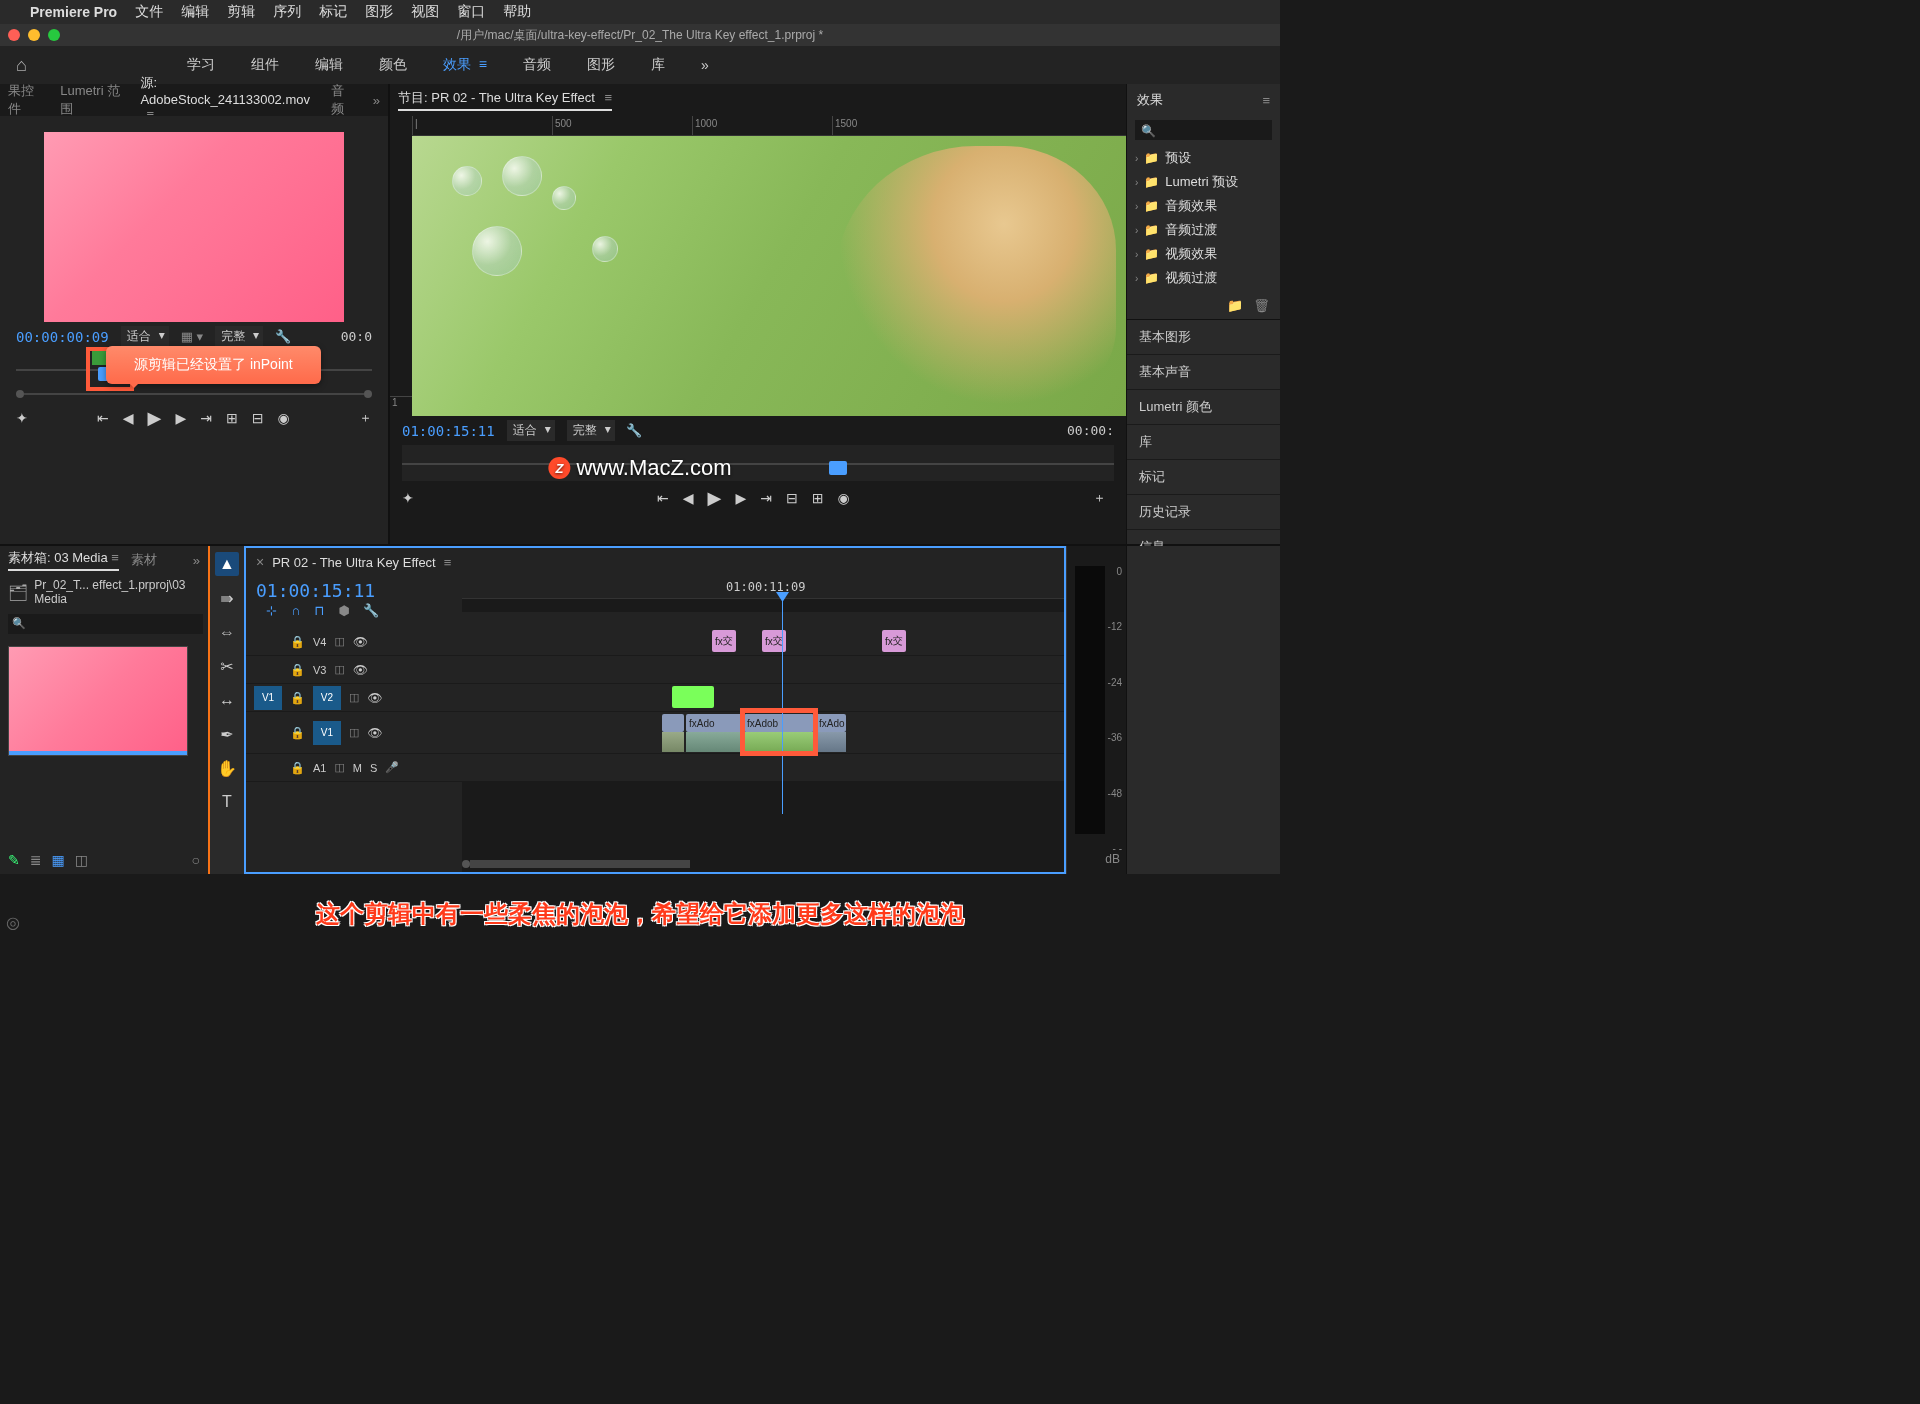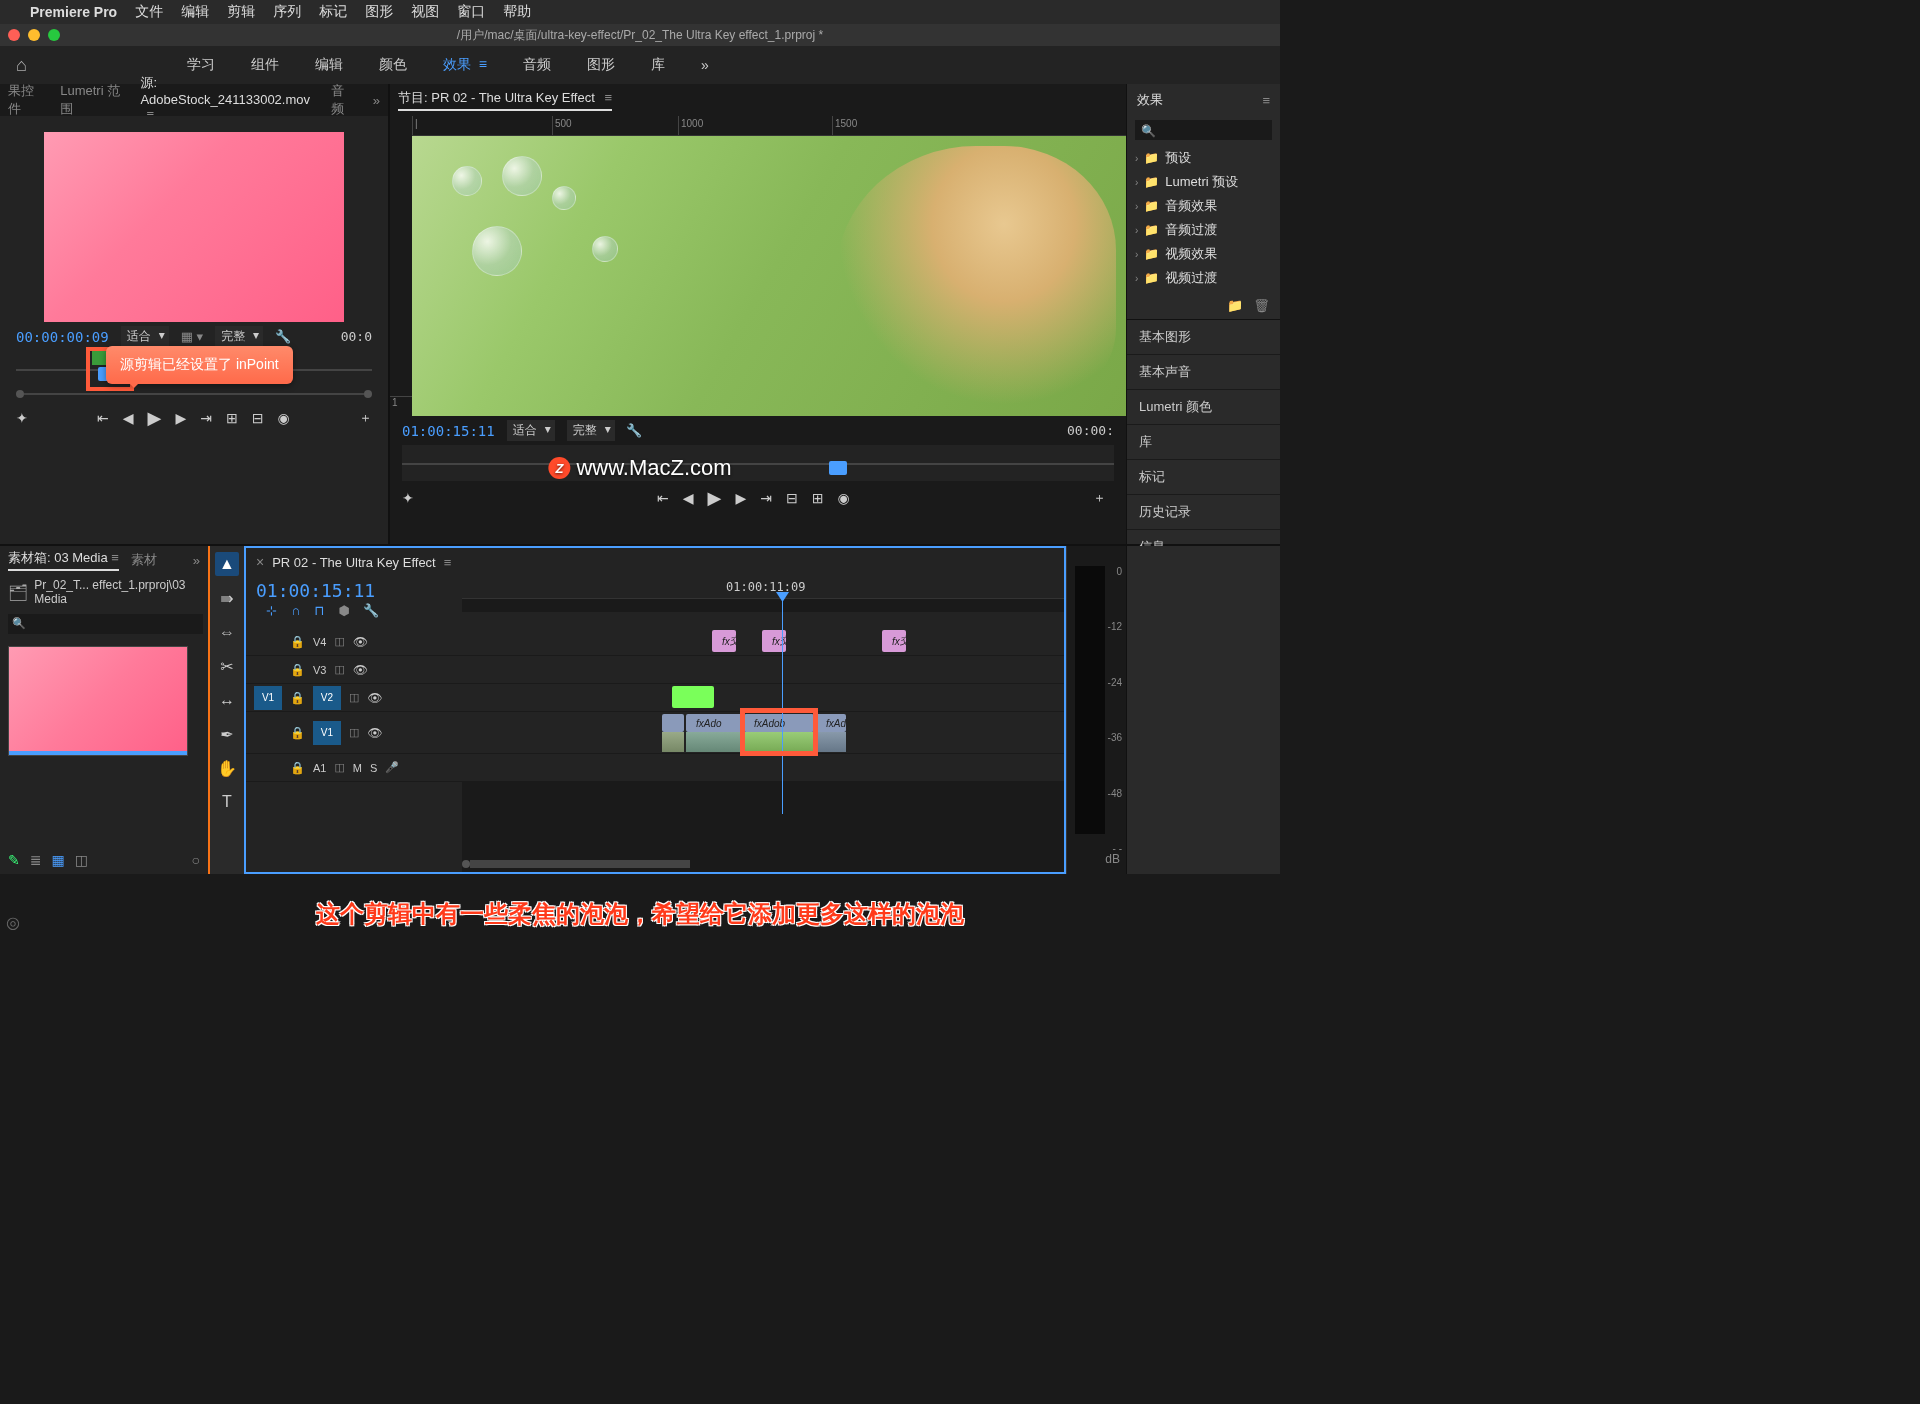--- a/index.html
+++ b/index.html
@@ -47,21 +47,21 @@
 .scrubber { height: 36px; background: #232323; position: relative; margin: 0 8px; }
 .scrubber-track { position: absolute; top: 18px; left: 0; right: 0; height: 2px; background: #444; }
 .in-point-marker { position: absolute; left: 76px; top: 0; width: 14px; height: 14px; background: #3a9b3a; }
 .playhead-marker { position: absolute; left: 82px; top: 16px; width: 18px; height: 14px; background: #4a9eff; border-radius: 2px; }
 .red-highlight { position: absolute; left: 70px; top: -4px; width: 48px; height: 44px; border: 4px solid #ff5a3a; }
 .transport-controls { display: flex; justify-content: center; gap: 14px; padding: 6px 0; align-items: center; }
 .transport-btn { color: #ccc; font-size: 14px; cursor: pointer; }
 .transport-add { margin-left: auto; margin-right: 8px; color: #ccc; }
 
 
-.annotation-tooltip { position: absolute; left: 106px; top: 346px; background: linear-gradient(#ff8a6a, #ff6a4a); color: #fff; padding: 10px 14px; border-radius: 6px; font-size: 14px; box-shadow: 0 2px 6px rgba(0,0,0,.4); z-index: 50; }
+.annotation-tooltip { position: absolute; left: 106px; top: 346px; background: linear-gradient(#ff8a6a, #ff6a4a); color: #fff; padding: 10px 28px; border-radius: 6px; font-size: 14px; box-shadow: 0 2px 6px rgba(0,0,0,.4); z-index: 50; }
 .annotation-tooltip::after { content: ''; position: absolute; bottom: -12px; left: 20px; border: 8px solid transparent; border-top-color: #ff6a4a; }
 .program-tabs { height: 32px; display: flex; align-items: center; padding: 0 8px; }
 .ruler { height: 20px; background: #1a1a1a; display: flex; color: #888; font-size: 10px; position: relative; border-bottom: 1px solid #333; }
 .ruler-mark { position: absolute; top: 0; height: 100%; border-left: 1px solid #444; padding-left: 2px; padding-top: 2px; }
 .program-viewer-wrap { display: flex; }
 .ruler-v { width: 22px; background: #1a1a1a; position: relative; }
 .ruler-v-mark { position: absolute; left: 0; font-size: 10px; color: #888; border-top: 1px solid #444; width: 100%; padding-left: 2px; }
 .program-viewer { flex: 1; height: 280px; background: linear-gradient(120deg, #b8d890 0%, #9ac86a 25%, #88b858 50%, #7aa848 100%); position: relative; overflow: hidden; }
 .child-figure { position: absolute; right: 10px; top: 10px; width: 280px; height: 260px; background: radial-gradient(ellipse at 60% 30%, #e8c890 0%, #d8b070 30%, transparent 70%); border-radius: 50% 40% 30% 20%; }
 .bubble { position: absolute; border-radius: 50%; background: radial-gradient(circle at 30% 30%, rgba(255,255,255,.8), rgba(200,220,255,.3) 50%, rgba(150,200,255,.2)); border: 1px solid rgba(255,255,255,.3); }
@@ -116,21 +116,21 @@
 .track-header-row { height: 28px; display: flex; align-items: center; gap: 8px; padding: 0 8px; border-bottom: 1px solid #1a1a1a; font-size: 11px; color: #ccc; }
 .track-header-row.tall { height: 42px; }
 .track-src { width: 28px; height: 24px; background: #1a5a8a; color: #fff; display: flex; align-items: center; justify-content: center; font-size: 10px; }
 .track-tgt { width: 28px; height: 24px; background: #1a5a8a; color: #fff; display: flex; align-items: center; justify-content: center; font-size: 10px; }
 .track-lock { color: #888; font-size: 12px; }
 .track-lbl { color: #ccc; font-size: 11px; }
 .track-sync { color: #888; font-size: 11px; }
 .track-eye { color: #ccc; font-size: 12px; }
 .tracks-area { flex: 1; position: relative; background: #1a1a1a; }
 .track-lane { position: absolute; left: 0; right: 0; background: #232323; border-bottom: 1px solid #1a1a1a; }
-.clip { position: absolute; height: 22px; top: 2px; border-radius: 2px; font-size: 10px; color: #222; padding: 1px 10px; overflow: hidden; display: flex; align-items: center; font-style: italic; }
+.clip { position: absolute; height: 22px; top: 2px; border-radius: 2px; font-size: 10px; color: #222; padding: 1px 3px; overflow: hidden; display: flex; align-items: center; }
 .clip.fx { background: #d89ad8; }
 .clip.green { background: #7aff5a; }
 .clip.video { background: #8a9aba; }
 .clip-red-box { position: absolute; border: 5px solid #ff5a3a; z-index: 20; }
 
 
 .audio-meter { width: 60px; background: #1a1a1a; border-left: 1px solid #333; position: relative; padding: 20px 4px 10px; }
 .meter-scale { position: absolute; right: 4px; top: 20px; bottom: 20px; display: flex; flex-direction: column; justify-content: space-between; align-items: flex-end; font-size: 10px; color: #888; }
 .meter-bars { position: absolute; left: 8px; top: 20px; width: 30px; bottom: 40px; background: #0a0a0a; }
 .meter-label { position: absolute; bottom: 8px; right: 6px; font-size: 12px; color: #888; }
@@ -232,21 +232,21 @@
     </div>
   </div>
 
   <div style="flex:1; background:#1a1a1a; border-left:2px solid #111; display:flex; flex-direction:column;">
     <div class="program-tabs">
       <span class="panel-tab active"><span>节目: PR 02 - The Ultra Key Effect</span><span class="menu-icon"> ≡</span></span>
     </div>
     <div class="ruler" style="margin-left:22px;">
       <div class="ruler-mark" style="left:0;">|</div>
       <div class="ruler-mark" style="left:140px;">500</div>
-      <div class="ruler-mark" style="left:266px;">1000</div>
+      <div class="ruler-mark" style="left:280px;">1000</div>
       <div class="ruler-mark" style="left:420px;">1500</div>
     </div>
     <div class="program-viewer-wrap">
       <div class="ruler-v">
         <div class="ruler-v-mark" style="top:260px;">1</div>
       </div>
       <div class="program-viewer">
         <div class="bubble" style="left:40px; top:30px; width:30px; height:30px;"></div>
         <div class="bubble" style="left:90px; top:20px; width:40px; height:40px;"></div>
         <div class="bubble" style="left:140px; top:50px; width:24px; height:24px;"></div>

